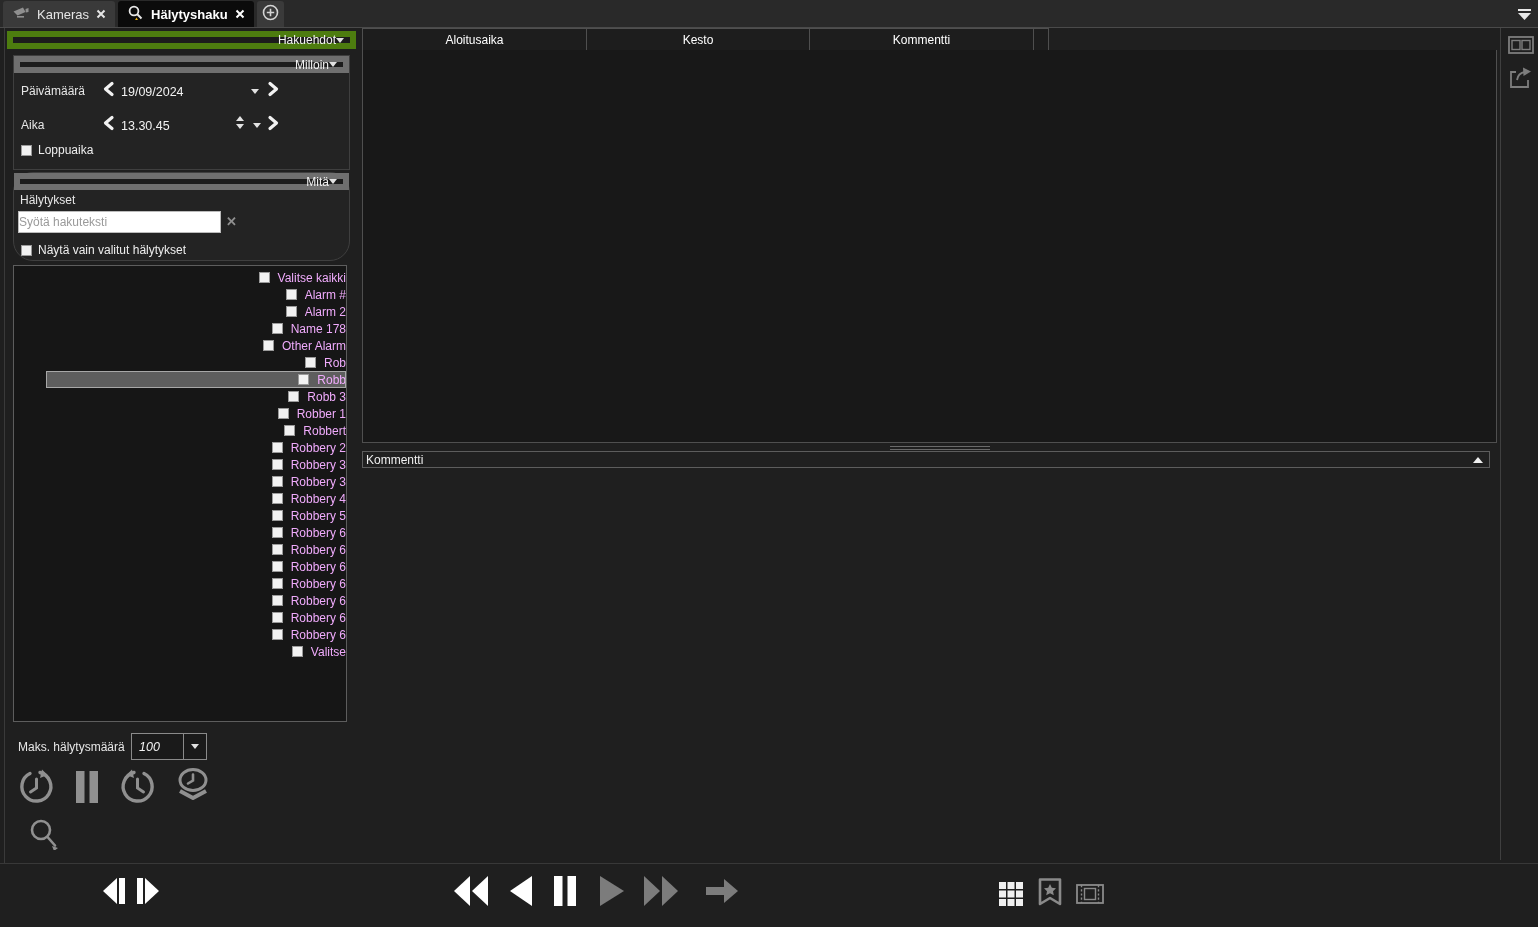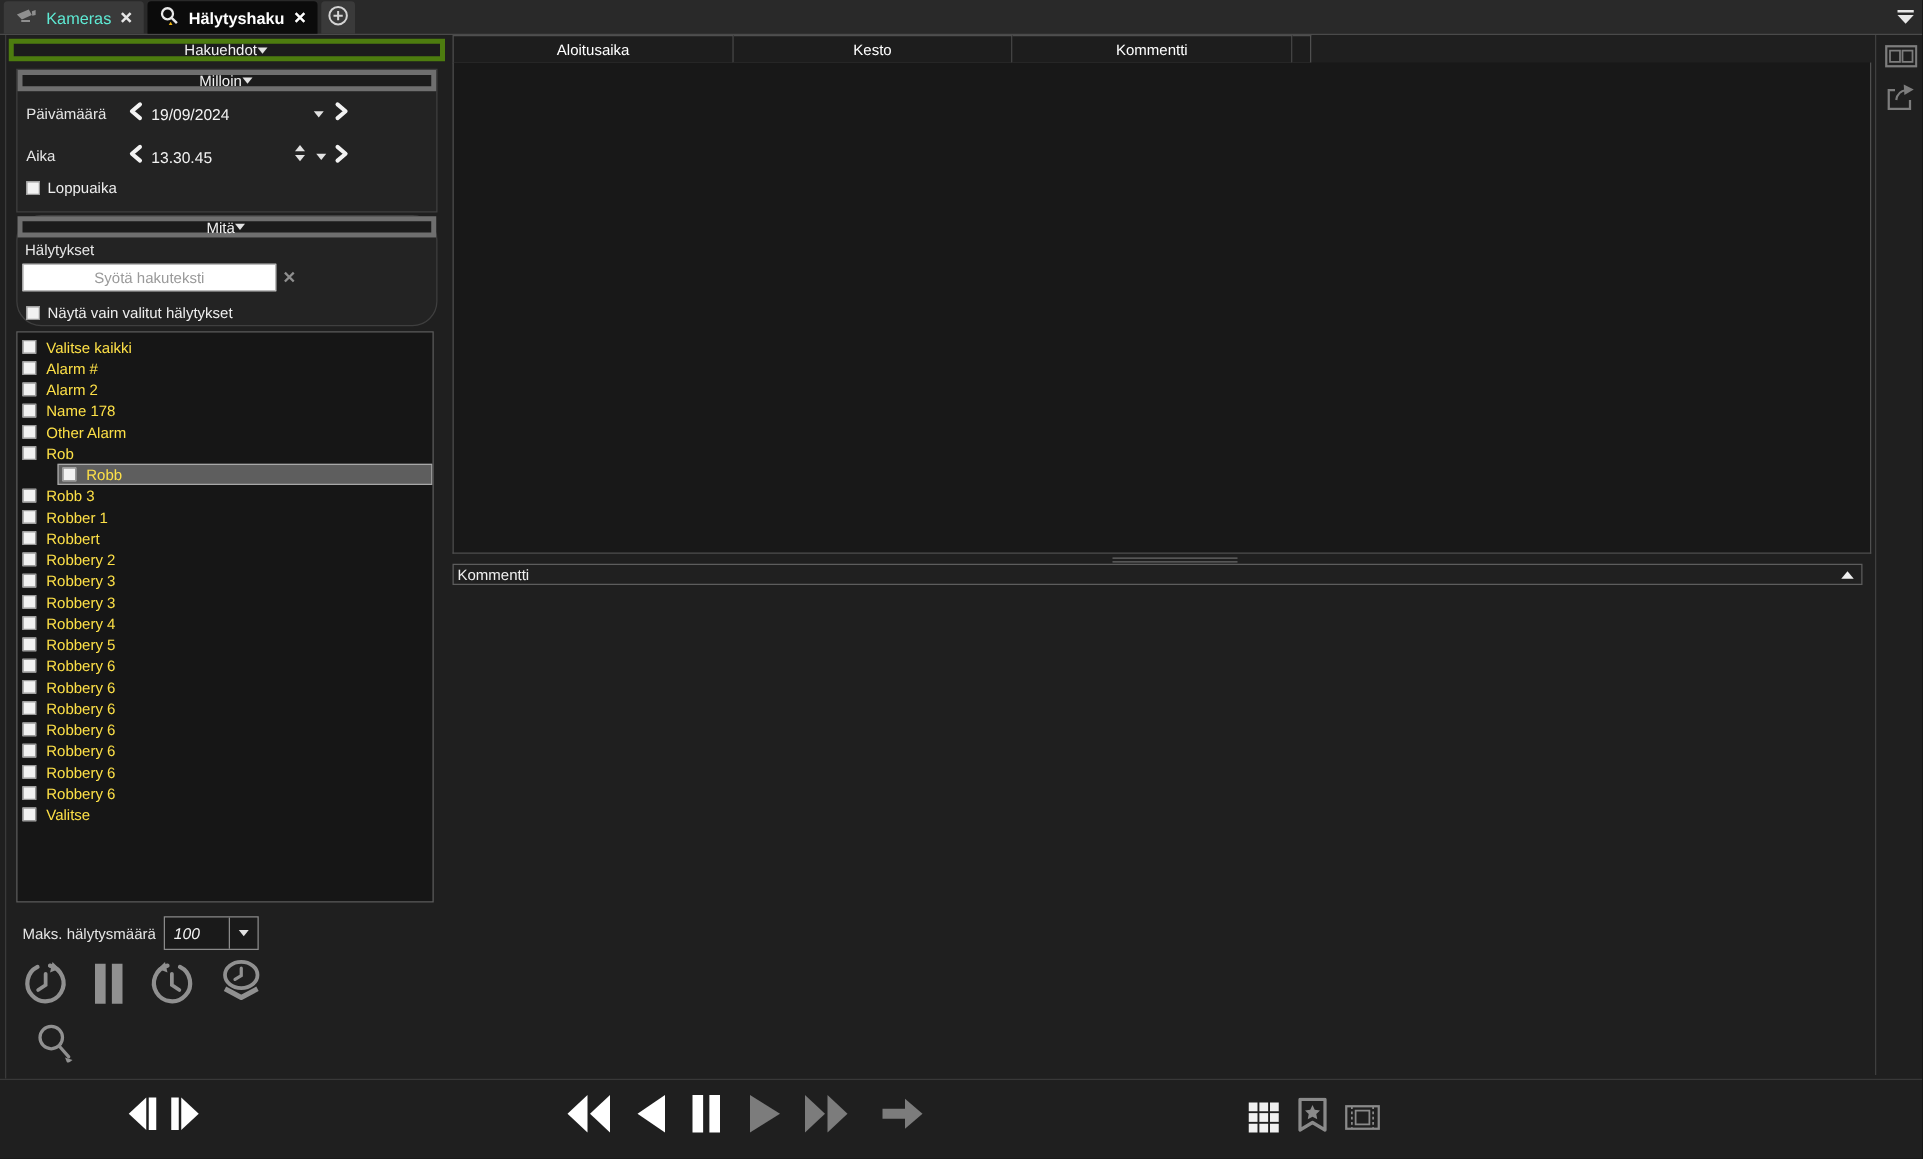--- a/index.html
+++ b/index.html
@@ -3,47 +3,47 @@
 <meta charset="utf-8">
 <style>
   * { margin:0; padding:0; box-sizing:border-box; }
   html,body { background:#111; }
   body { font-family:"Liberation Sans", sans-serif; }
   .app { position:relative; width:1538px; height:927px; background:#1f1f1f; overflow:hidden; color:#e8e8e8; }
 
   
   .tabbar { position:absolute; left:0; top:0; width:100%; height:28px; background:#292929; border-bottom:1px solid #4a4a4a; display:flex; align-items:flex-end; }
   .tab { height:26px; display:flex; align-items:center; gap:7px; padding:0 9px; margin-left:3px; border-radius:3px 3px 0 0; font-size:13px; }
-  .tab.inactive { background:#3a3a3a; color:#5eead4; }
+  .tab.inactive { background:#3a3a3a; color:#e5e5e5; }
   .tab.active { background:#0b0b0b; color:#fff; font-weight:bold; }
   .tab.plus { background:#3a3a3a; width:27px; justify-content:center; padding:0; }
   .tab-close { display:flex; align-items:center; }
   .menu-toggle { position:absolute; right:6px; top:7px; }
 
   
   .content-frame { position:absolute; left:4px; top:28px; bottom:64px; width:1px; background:#3a3a3a; }
-  .combo { position:absolute; display:flex; align-items:center; justify-content:center; padding:0 6px 0 4px; border:4px solid #4d7c0f; background:#1c1c1c; font-size:12px; color:#f2f2f2; }
+  .combo { position:absolute; display:flex; align-items:center; justify-content:flex-end; padding:0 6px 0 4px; border:6px solid #4d7c0f; background:#1c1c1c; font-size:12px; color:#f2f2f2; }
   .tri-down { width:0; height:0; border-left:4px solid transparent; border-right:4px solid transparent; border-top:5px solid #e2e2e2; }
   .tri-up { width:0; height:0; border-left:5px solid transparent; border-right:5px solid transparent; border-bottom:6px solid #f0f0f0; }
   .group { position:absolute; background:#232323; border:1px solid #3f3f3f; }
   .group .combo { position:absolute; left:0; right:0; top:0; border-color:#6f6f6f; }
   .row-label { position:absolute; font-size:12px; color:#e6e6e6; }
   .val { position:absolute; font-size:12.5px; color:#f2f2f2; }
   .cb { display:inline-block; width:11px; height:11px; background:#f2f2f2; border:1px solid #9a9a9a; flex:none; }
   .cbrow { position:absolute; display:flex; align-items:center; gap:6px; font-size:12px; color:#eee; }
   .spinner { position:absolute; display:flex; flex-direction:column; gap:3px; align-items:center; }
   .spin-up { width:0;height:0;border-left:4px solid transparent;border-right:4px solid transparent;border-bottom:5px solid #e2e2e2; }
   .spin-dn { width:0;height:0;border-left:4px solid transparent;border-right:4px solid transparent;border-top:5px solid #e2e2e2; }
 
-  .search-input { position:absolute; height:22px; background:#fff; border:1px solid #bbb; font-size:12px; text-align:center; color:#333; font-family:"Liberation Sans",sans-serif; }
+  .search-input { position:absolute; height:22px; background:#fff; border:1px solid #bbb; font-size:12px; color:#333; font-family:"Liberation Sans",sans-serif; }
   .search-input::placeholder { color:#9a9a9a; }
   .clear-x { position:absolute; color:#8f8f8f; font-size:13px; font-weight:bold; cursor:default; }
 
   .listbox { position:absolute; left:13px; top:265px; width:334px; height:457px; background:#161616; border:1px solid #5d5d5d; padding-top:3px; overflow:hidden; }
-  .alarm-row { display:flex; align-items:center; gap:8px; height:17px; padding-left:4px; font-size:12px; color:#fde047; }
+  .alarm-row { display:flex; align-items:center; gap:8px; height:17px; padding-left:4px; font-size:12px; color:#f0abfc;justify-content:flex-end; }
   .alarm-row.selected { background:#5e5e5e; outline:1px solid #a8a8a8; outline-offset:-1px;margin-left:32px; }
 
   .maxrow-label { position:absolute; left:18px; top:740px; font-size:12px; color:#e6e6e6; }
   .maxcombo { position:absolute; left:131px; top:733px; width:76px; height:27px; border:1px solid #8a8a8a; background:#1a1a1a; display:flex; }
   .maxcombo .mc-val { flex:1; display:flex; align-items:center; padding-left:7px; font-size:12.5px; color:#f2f2f2;font-style:italic; }
   .maxcombo .mc-btn { width:23px; border-left:1px solid #8a8a8a; display:flex; align-items:center; justify-content:center; }
 
   .icon-gray svg { stroke:#909090; fill:none; }
   .sidebar-icons { position:absolute; left:18px; top:768px; display:flex; gap:18px; align-items:center; }
 

